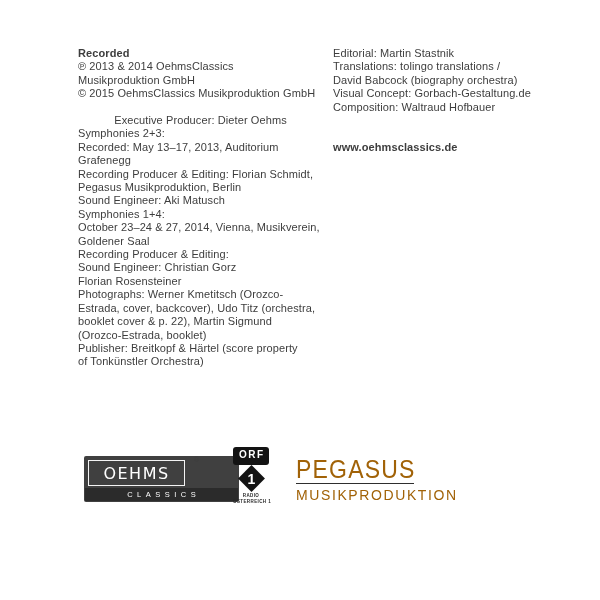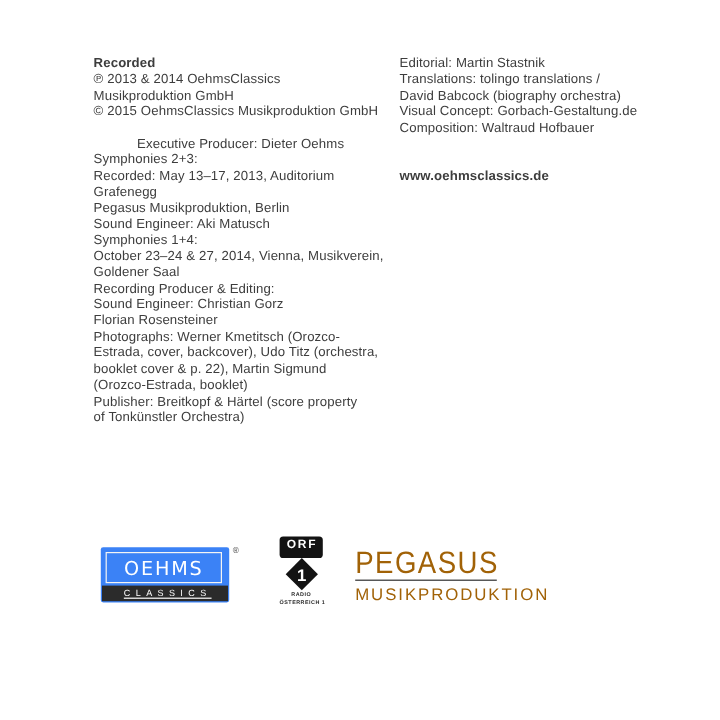--- a/index.html
+++ b/index.html
@@ -16,38 +16,38 @@
   #left-col  { left: 78px;  top: 47px; width: 245px; }
   #right-col { left: 333px; top: 47px; width: 215px; }
   .bold { font-weight: bold; }
   .gap  { margin-top: 13.4px; text-align: center; }
   .gap2 { margin-top: 26.8px; }
 
   
   #oehms-logo {
     position: absolute; left: 84px; top: 456px;
     width: 107px; height: 46px;
-    background: #3b82f6; border-radius: 2px;
+    background: #404040; border-radius: 2px; padding-left: 48px;
   }
   #oehms-frame {
     position: absolute; left: 4px; top: 4px; width: 95px; height: 24px;
     border: 1px solid #f4f4f4;
     display: flex; align-items: center; justify-content: center;
   }
   #oehms-name {
     color: #ffffff; font-size: 16px; letter-spacing: 1.5px;
     font-family: "DejaVu Sans", sans-serif;
   }
   #oehms-band {
     position: absolute; left: 1px; right: 1px; bottom: 1px; height: 13px;
     background: #2b2b2b;
     display: flex; align-items: center; justify-content: center;
   }
   #oehms-sub {
-    color: #ffffff; font-size: 7.5px; letter-spacing: 4.5px; text-indent: 4.5px; text-decoration: underline;
+    color: #ffffff; font-size: 7.5px; letter-spacing: 4.5px; text-indent: 4.5px;
   }
   #oehms-reg { position: absolute; left: 194px; top: 456px; font-size: 7px; color: #3d3d3d; }
 
   
   #orf-logo { position: absolute; left: 233px; top: 447px; width: 36px; text-align: center; }
   #orf-box {
     background: #131313; color: #ffffff; font-weight: bold;
     font-size: 10px; letter-spacing: 1.5px; text-indent: 1.5px;
     border-radius: 3px; height: 18px; line-height: 15px;
   }
@@ -81,20 +81,21 @@
 
 <div id="left-col" class="col">
   <div class="bold">Recorded</div>
   <div>℗ 2013 &amp; 2014 OehmsClassics</div>
   <div>Musikproduktion GmbH</div>
   <div>© 2015 OehmsClassics Musikproduktion GmbH</div>
   <div class="gap">Executive Producer: Dieter Oehms</div>
   <div>Symphonies 2+3:</div>
   <div>Recorded: May 13–17, 2013, Auditorium</div>
   <div>Grafenegg</div>
+  <div>Recording Producer &amp; Editing: Florian Schmidt,</div>
   <div>Pegasus Musikproduktion, Berlin</div>
   <div>Sound Engineer: Aki Matusch</div>
   <div>Symphonies 1+4:</div>
   <div>October 23–24 &amp; 27, 2014, Vienna, Musikverein,</div>
   <div>Goldener Saal</div>
   <div>Recording Producer &amp; Editing:</div>
   <div>Sound Engineer: Christian Gorz</div>
   <div>Florian Rosensteiner</div>
   <div>Photographs: Werner Kmetitsch (Orozco-</div>
   <div>Estrada, cover, backcover), Udo Titz (orchestra,</div>

